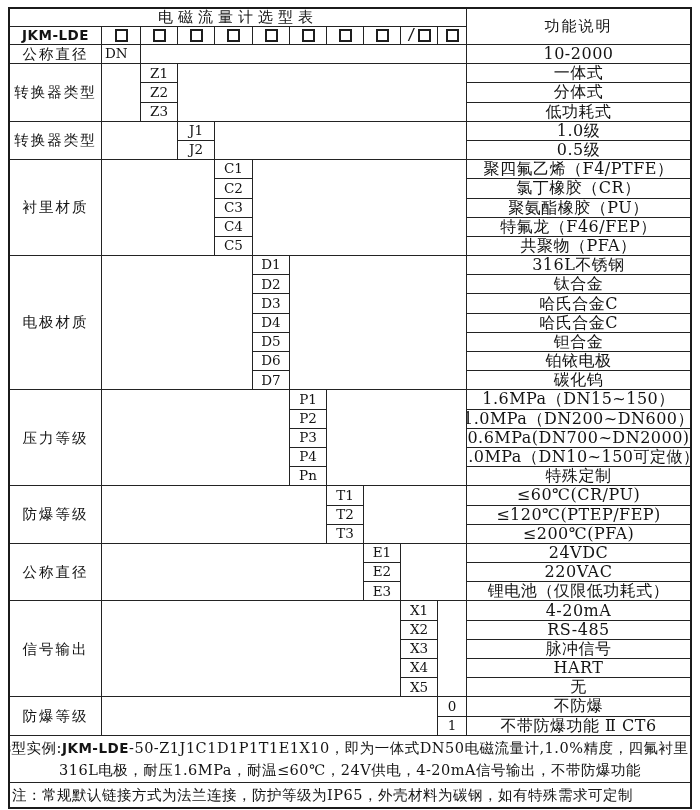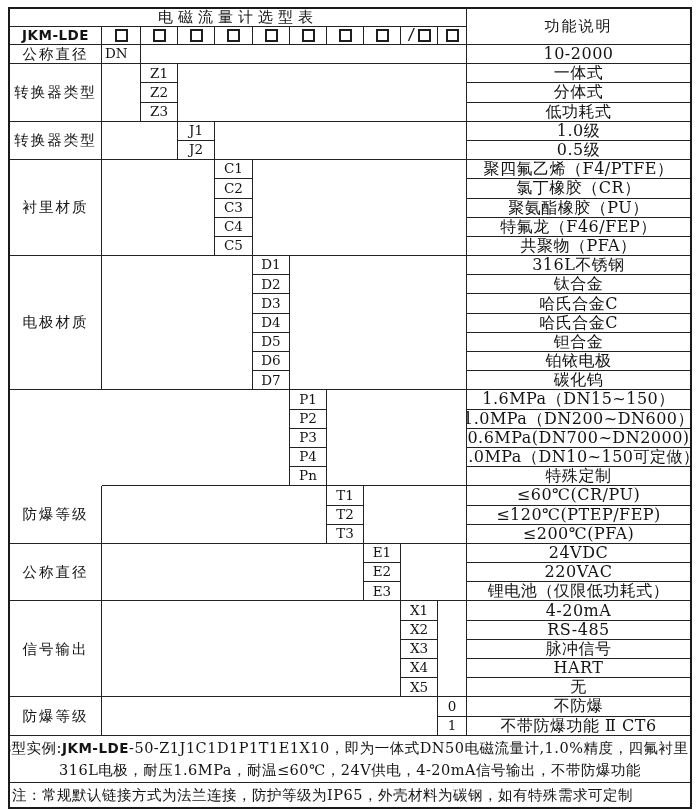--- a/index.html
+++ b/index.html
@@ -126,20 +126,21 @@
   <div class="cell br bb code" style="grid-area:20/6/21/7">D7</div>
   <div class="cell br bb" style="grid-area:14/7/21/12"></div>
   <div class="cell bb desc" style="grid-area:14/12/15/13">316L不锈钢</div>
   <div class="cell bb desc" style="grid-area:15/12/16/13">钛合金</div>
   <div class="cell bb desc" style="grid-area:16/12/17/13">哈氏合金C</div>
   <div class="cell bb desc" style="grid-area:17/12/18/13">哈氏合金C</div>
   <div class="cell bb desc" style="grid-area:19/12/20/13">铂铱电极</div>
   <div class="cell bb desc" style="grid-area:18/12/19/13">钽合金</div>
   <div class="cell bb desc" style="grid-area:20/12/21/13">碳化钨</div>
 
+  <div class="cell br bb cat" style="grid-area:21/1/26/2">压力等级</div>
   <div class="cell br bb" style="grid-area:21/2/26/7"></div>
   <div class="cell br bb code" style="grid-area:21/7/22/8">P1</div>
   <div class="cell br bb code" style="grid-area:22/7/23/8">P2</div>
   <div class="cell br bb code" style="grid-area:23/7/24/8">P3</div>
   <div class="cell br bb code" style="grid-area:24/7/25/8">P4</div>
   <div class="cell br bb code" style="grid-area:25/7/26/8">Pn</div>
   <div class="cell br bb" style="grid-area:21/8/26/12"></div>
   <div class="cell bb desc" style="grid-area:21/12/22/13">1.6MPa（DN15~150）</div>
   <div class="cell bb desc" style="grid-area:22/12/23/13">1.0MPa（DN200~DN600）</div>
   <div class="cell bb desc" style="grid-area:23/12/24/13">0.6MPa(DN700~DN2000)</div>

